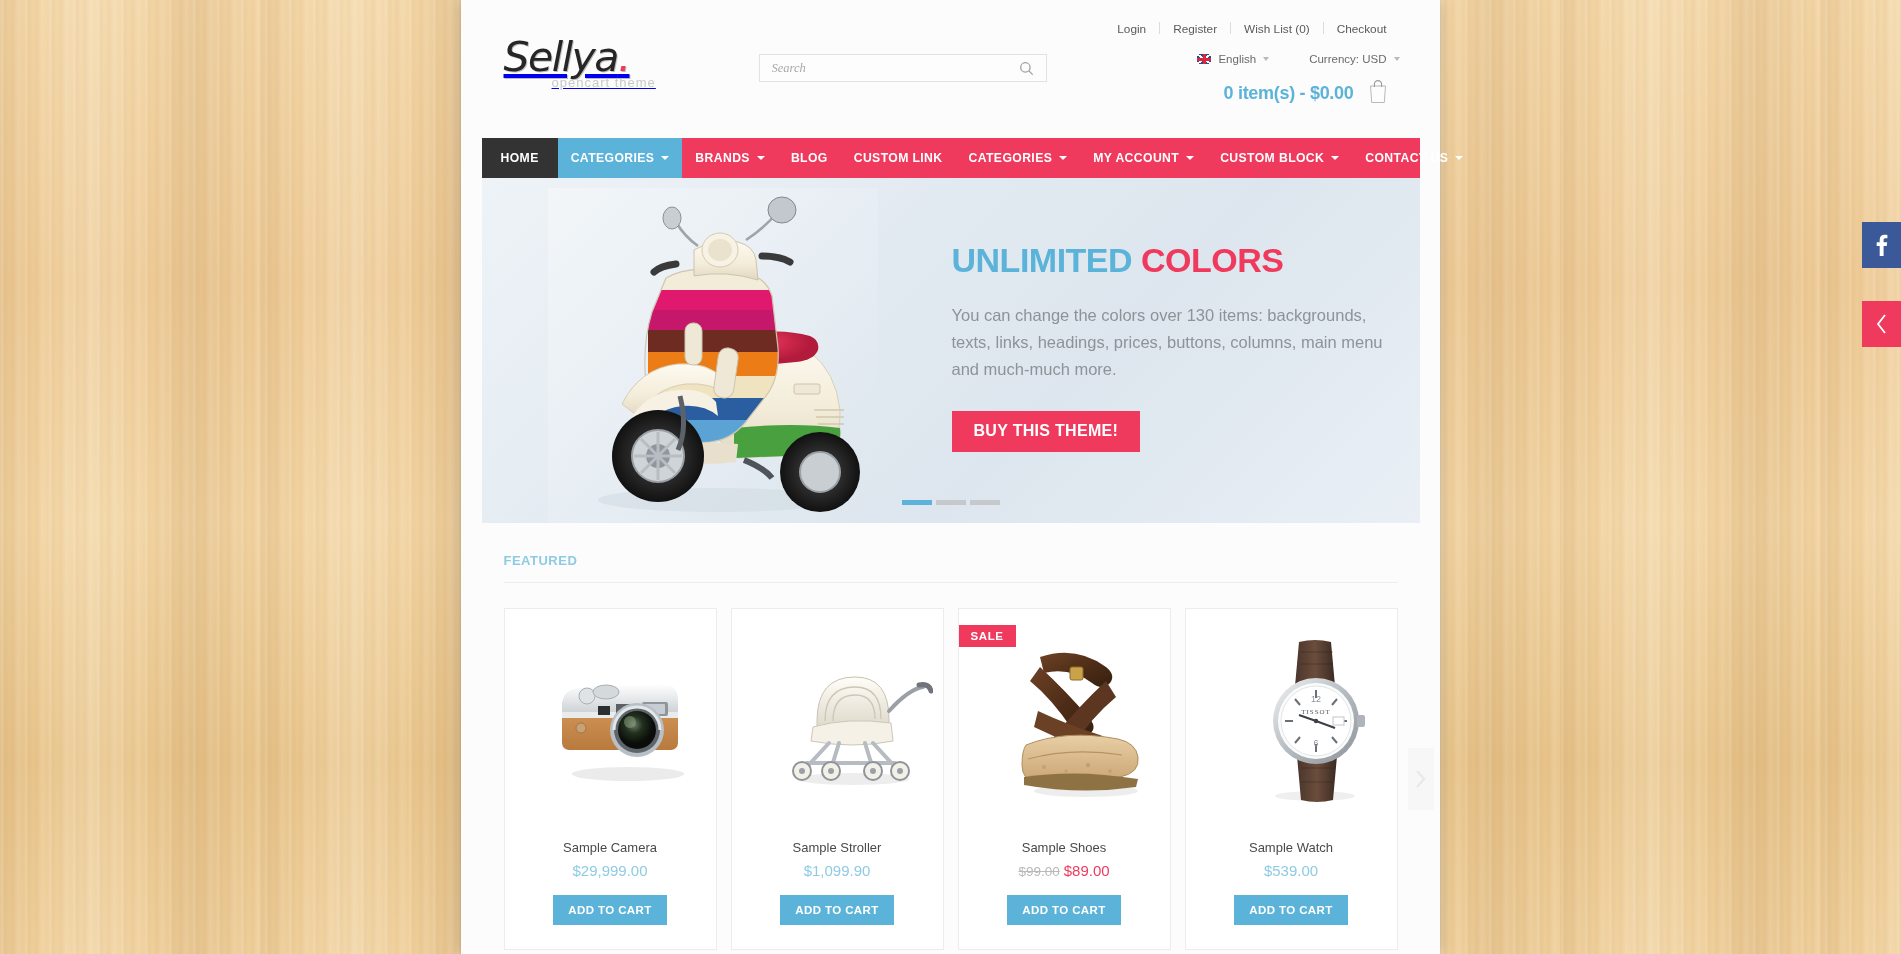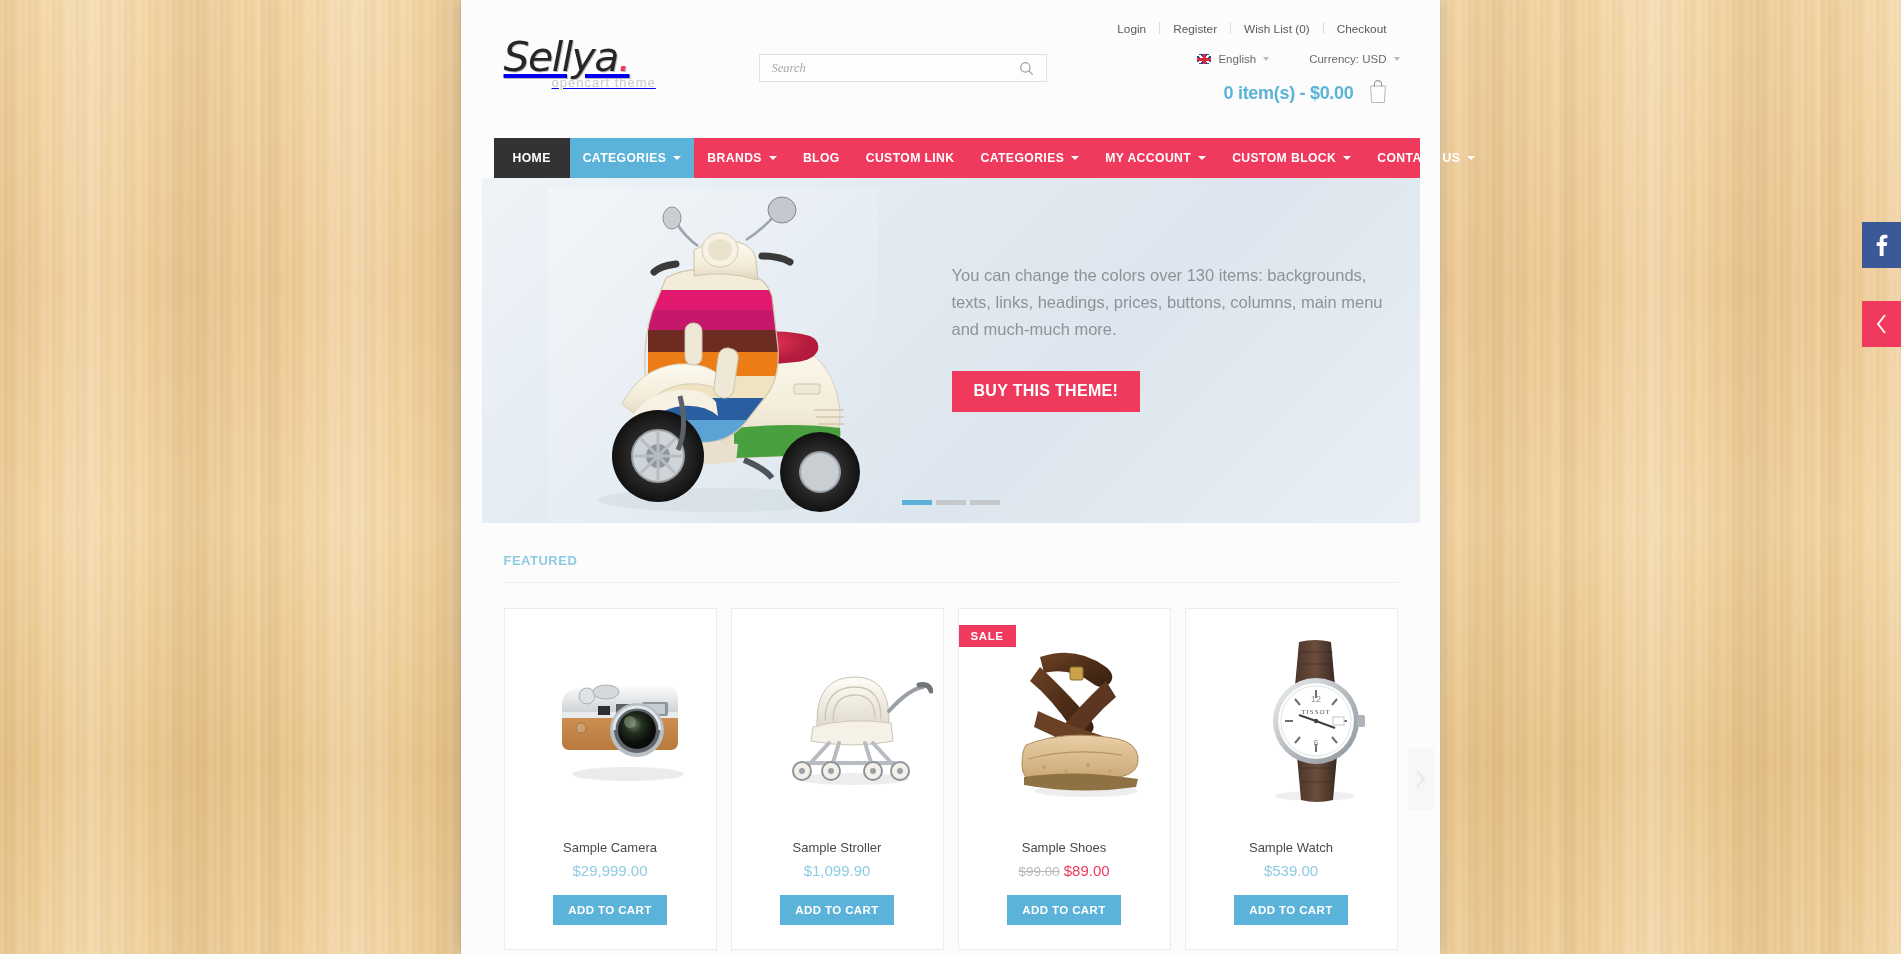--- a/index.html
+++ b/index.html
@@ -90,21 +90,21 @@
   .cart {
     position:absolute; right:32px; top:78px;
     display:flex; align-items:center; cursor:pointer;
   }
   .cart-text { font-size:18px; color:#5cb3d9; font-weight:600; letter-spacing:-.3px; }
   .cart-icon { margin-left:14px; }
 
   
   .nav {
     height:40px; display:flex; align-items:stretch;
-    background:#ef3a5d; margin-top:5px;margin-left:12px;
+    background:#ef3a5d; margin-top:5px;
   }
   .nav-item {
     display:flex; align-items:center; padding:0 13px;
     color:#fff; font-size:12.2px; font-weight:bold; letter-spacing:.4px;
     text-decoration:none; cursor:pointer; white-space:nowrap;
     font-family:"Liberation Sans", sans-serif;
   }
   .nav-item.home { background:#333333; padding:0 19px; }
   .nav-item.active-cat { background:#5cb3d9;text-align:center; }
   .caret-w {
@@ -362,20 +362,23 @@
         </g>
 
         <circle cx="272" cy="284" r="40" fill="url(#tyreG)"></circle>
         <circle cx="272" cy="284" r="20" fill="#c9ced3" stroke="#9aa0a6" stroke-width="2"></circle>
 
         <path d="M132 208 q8 32 -2 54" stroke="#5c6268" stroke-width="5" fill="none"></path>
         <path d="M196 272 q20 8 28 18" stroke="#4e5459" stroke-width="6" fill="none"></path>
       </svg>
 
       <div class="banner-copy">
+        <div class="banner-title">
+          <span class="t1">UNLIMITED </span><span class="t2">COLORS</span>
+        </div>
         <div class="banner-desc">You can change the colors over 130 items: backgrounds, texts, links, headings, prices, buttons, columns, main menu and much-much more.</div>
         <button class="banner-btn">BUY THIS THEME!</button>
       </div>
 
       <div class="slider-dots">
         <span class="dot on"></span>
         <span class="dot"></span>
         <span class="dot"></span>
       </div>
     </div>

